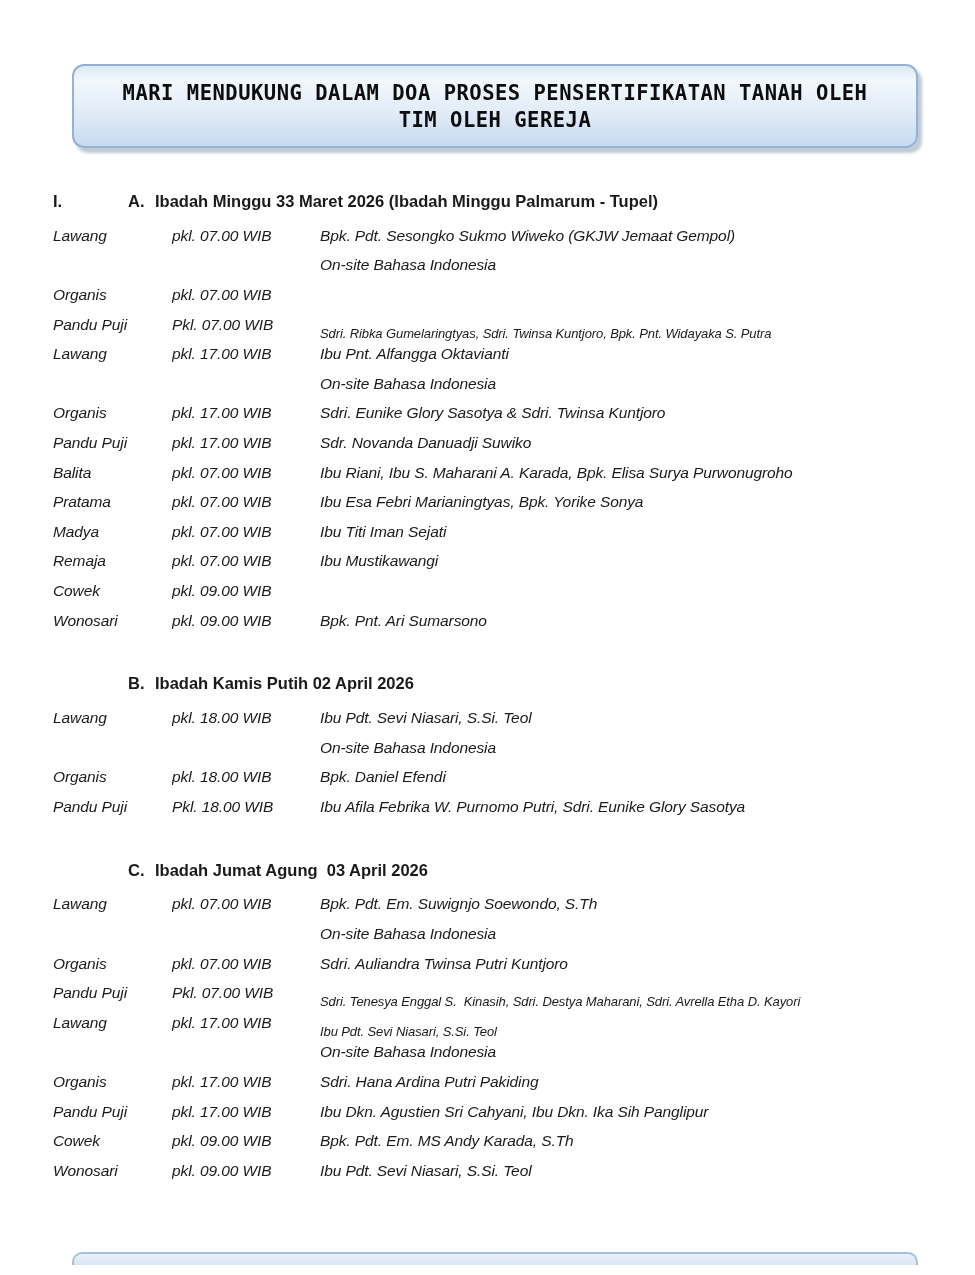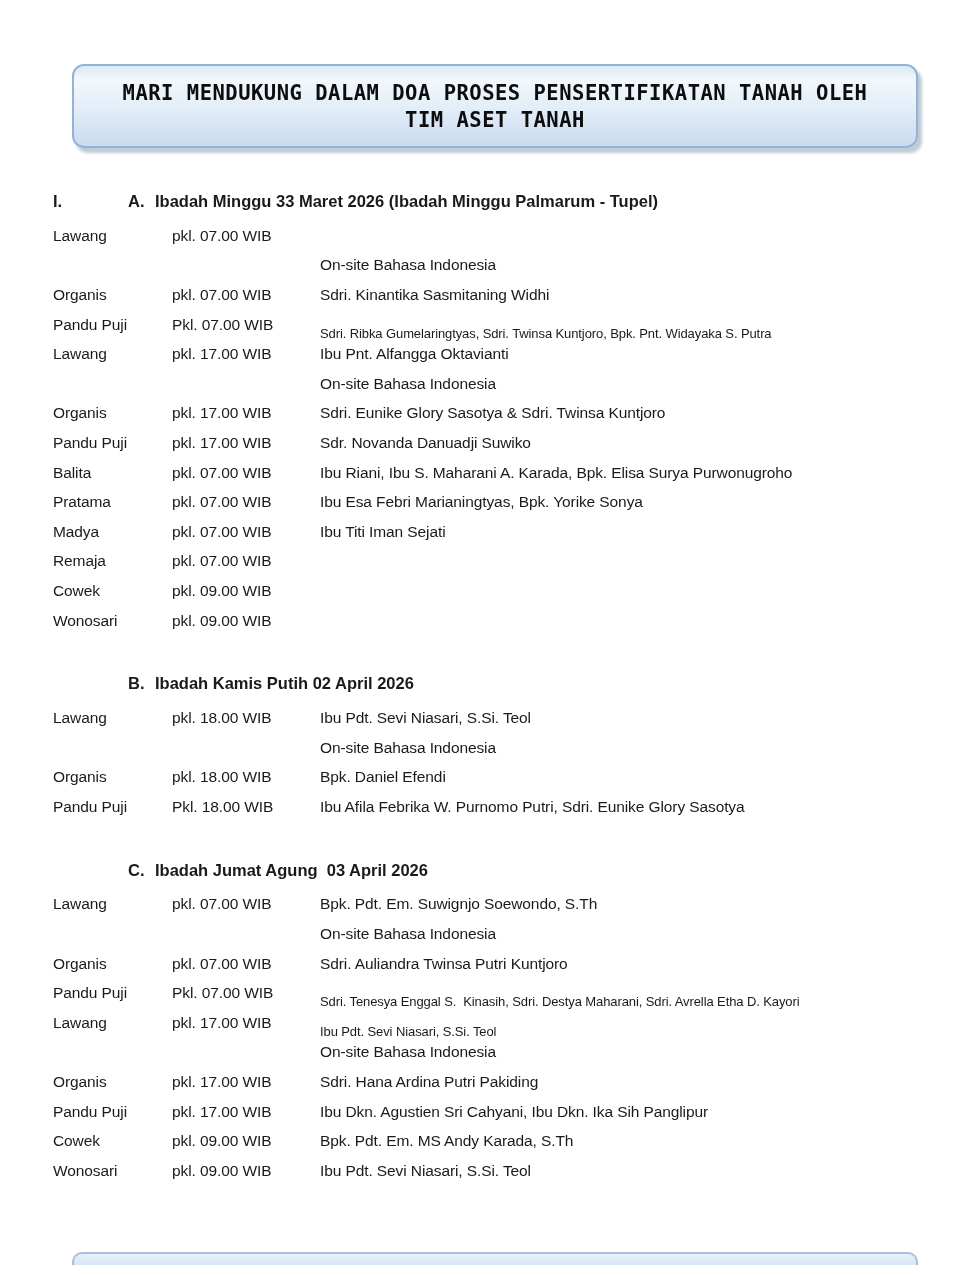--- a/index.html
+++ b/index.html
@@ -59,20 +59,21 @@
   .section-title { white-space: pre-wrap; }
   .roster-row {
     display: grid;
     grid-template-columns: 119px 148px auto;
     padding-left: 53px;
     padding-right: 36px;
     height: 29.6px;
     align-items: center;
     font-size: 15.5px;
     letter-spacing: -0.1px;
+    font-style: italic;
   }
   .cell { white-space: pre-wrap; overflow: hidden; }
   .cell.small { font-size: 13px; letter-spacing: -0.1px; margin-top: 17px; }
   .bottom-banner-cutoff {
     position: absolute;
     left: 72px;
     bottom: 0;
     width: 846px;
     height: 13px;
     border: 2px solid #a6c0dc;
@@ -81,46 +82,46 @@
     background: linear-gradient(180deg, #e9f1fa 0%, #d8e6f4 100%);
   }
 </style>
 </head>
 <body>
 
 <div class="page">
 
   <div class="banner">
     <div class="banner-line">MARI MENDUKUNG DALAM DOA PROSES PENSERTIFIKATAN TANAH OLEH</div>
-    <div class="banner-line">TIM ASET TANAH</div>
+    <div class="banner-line">TIM OLEH GEREJA</div>
   </div>
 
   <div class="document-body">
   <div class="section">
     <div class="section-heading">
       <span class="section-numeral">I.</span>
       <span class="section-letter">A.</span>
       <span class="section-title">Ibadah Minggu 33 Maret 2026 (Ibadah Minggu Palmarum - Tupel)</span>
     </div>
     <div class="section-rows">
   <div class="roster-row">
     <span class="cell role">Lawang</span>
     <span class="cell time">pkl. 07.00 WIB</span>
-  </div>
-
-  <div class="roster-row">
-    <span class="cell role"></span>
-    <span class="cell time"></span>
-    <span class="cell name">On-site Bahasa Indonesia</span>
-  </div>
-
-  <div class="roster-row">
-    <span class="cell role">Organis</span>
-    <span class="cell time">pkl. 07.00 WIB</span>
-    <span class="cell name">Sdri. Kinantika Sasmitaning Widhi</span>
+    <span class="cell name">Bpk. Pdt. Sesongko Sukmo Wiweko (GKJW Jemaat Gempol)</span>
+  </div>
+
+  <div class="roster-row">
+    <span class="cell role"></span>
+    <span class="cell time"></span>
+    <span class="cell name">On-site Bahasa Indonesia</span>
+  </div>
+
+  <div class="roster-row">
+    <span class="cell role">Organis</span>
+    <span class="cell time">pkl. 07.00 WIB</span>
   </div>
 
   <div class="roster-row">
     <span class="cell role">Pandu Puji</span>
     <span class="cell time">Pkl. 07.00 WIB</span>
     <span class="cell name small">Sdri. Ribka Gumelaringtyas, Sdri. Twinsa Kuntjoro, Bpk. Pnt. Widayaka S. Putra</span>
   </div>
 
   <div class="roster-row">
     <span class="cell role">Lawang</span>
@@ -160,30 +161,32 @@
 
   <div class="roster-row">
     <span class="cell role">Madya</span>
     <span class="cell time">pkl. 07.00 WIB</span>
     <span class="cell name">Ibu Titi Iman Sejati</span>
   </div>
 
   <div class="roster-row">
     <span class="cell role">Remaja</span>
     <span class="cell time">pkl. 07.00 WIB</span>
+    <span class="cell name">Ibu Mustikawangi</span>
   </div>
 
   <div class="roster-row">
     <span class="cell role">Cowek</span>
     <span class="cell time">pkl. 09.00 WIB</span>
   </div>
 
   <div class="roster-row">
     <span class="cell role">Wonosari</span>
     <span class="cell time">pkl. 09.00 WIB</span>
+    <span class="cell name">Bpk. Pnt. Ari Sumarsono</span>
   </div>
 </div>
   </div>
 
   <div class="section">
     <div class="section-heading">
       <span class="section-numeral"></span>
       <span class="section-letter">B.</span>
       <span class="section-title">Ibadah Kamis Putih 02 April 2026</span>
     </div>

